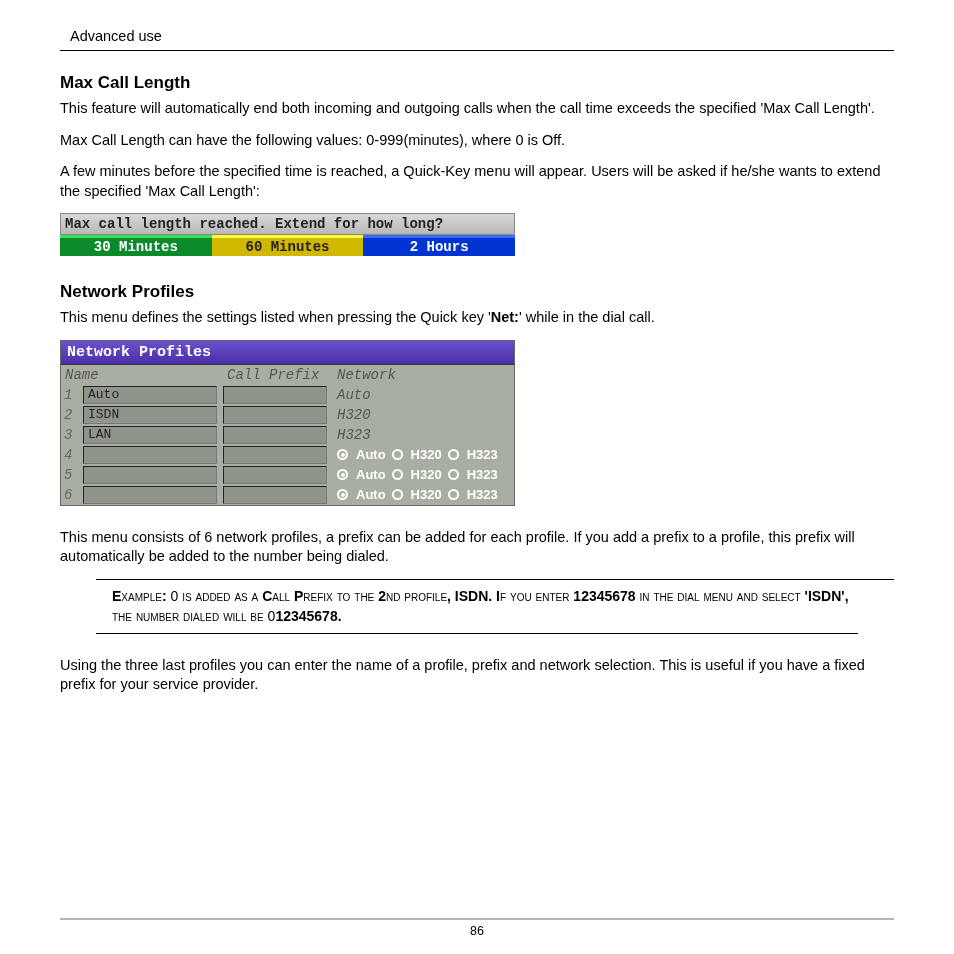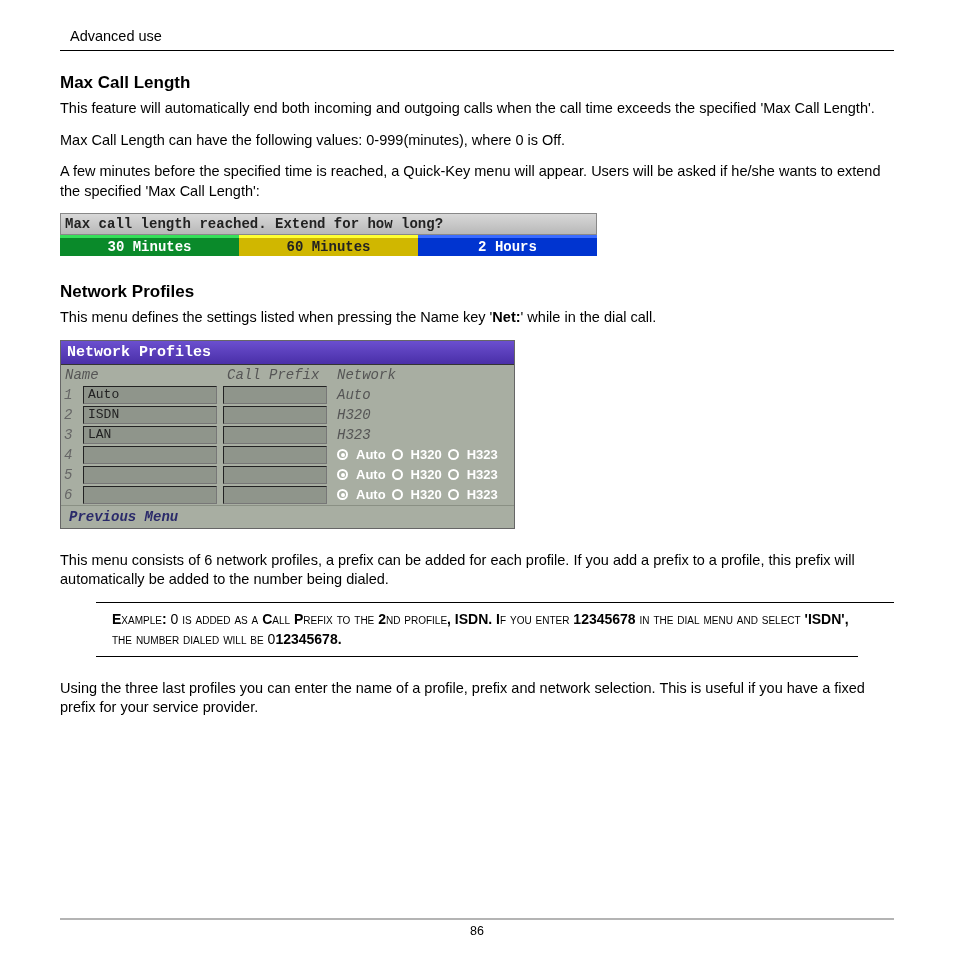--- a/index.html
+++ b/index.html
@@ -16,21 +16,21 @@
     align-items: baseline;
     font-size: 14.5px;
     padding: 0 10px 6px 10px;
   }
   .hdr-left { flex: 0 0 250px; }
   .hdr-center { flex: 1; }
   .hdr-rule { border-bottom: 1.5px solid #000; margin-bottom: 22px; }
   h2.section { font-size: 17px; font-weight: bold; margin-bottom: 6px; }
   p.body { font-size: 14.5px; line-height: 1.35; margin-bottom: 12px; }
   .quickkey {
-    width: 537px;
+    width: 455px;
     margin-bottom: 26px;
   }
   .qk-title {
     background: linear-gradient(#d8d8d8,#b8b8b8);
     border: 1px solid #888;
     font-family: "Courier New", monospace;
     font-weight: bold;
     font-size: 14px;
     color: #222;
     padding: 2px 4px;
@@ -125,21 +125,21 @@
   <div class="qk-title">Max call length reached. Extend for how long?</div>
   <div class="qk-row">
     <div class="qk-cell qk-green">30 Minutes</div>
     <div class="qk-cell qk-yellow">60 Minutes</div>
     <div class="qk-cell qk-blue">2 Hours</div>
   </div>
 </div>
 
 <h2 class="section">Network Profiles</h2>
 <p class="body np-intro">
-  <span>This menu defines the settings listed when pressing the Name key '</span><b>Net:</b><span>' while in the dial call.</span>
+  <span>This menu defines the settings listed when pressing the Quick key '</span><b>Net:</b><span>' while in the dial call.</span>
 </p>
 
 <div class="np-box">
   <div class="np-title">Network Profiles</div>
   <div class="np-grid" id="np-grid">
       <div class="np-hd">Name</div>
       <div class="np-hd">Call Prefix</div>
       <div class="np-hd">Network</div>
       <div class="np-row-num">1</div>
       <div class="np-input">Auto</div>
@@ -180,21 +180,20 @@
       <div class="np-input"></div>
       <div class="np-radios">
         <span class="radio-dot sel"></span>
         <span>Auto</span>
         <span class="radio-dot"></span>
         <span>H320</span>
         <span class="radio-dot"></span>
         <span>H323</span>
       </div>
     </div>
-  <div class="np-prev">Previous Menu</div>
 </div>
 
 <p class="body">This menu consists of 6 network profiles, a prefix can be added for each profile. If you add a prefix to a profile, this prefix  will automatically be added to the number being dialed.</p>
 
 <div class="ex-rule-top"></div>
 <p class="ex-text">
   <b>E</b>xample<b>:</b> 0 is added as a <b>C</b>all <b>P</b>refix to the <b>2</b>nd profile<b>, ISDN. I</b>f you enter <b>12345678</b> in the dial menu and select <b>'ISDN',</b> the number dialed will be 0<b>12345678.</b>
 </p>
 <div class="ex-rule-bot"></div>
 

